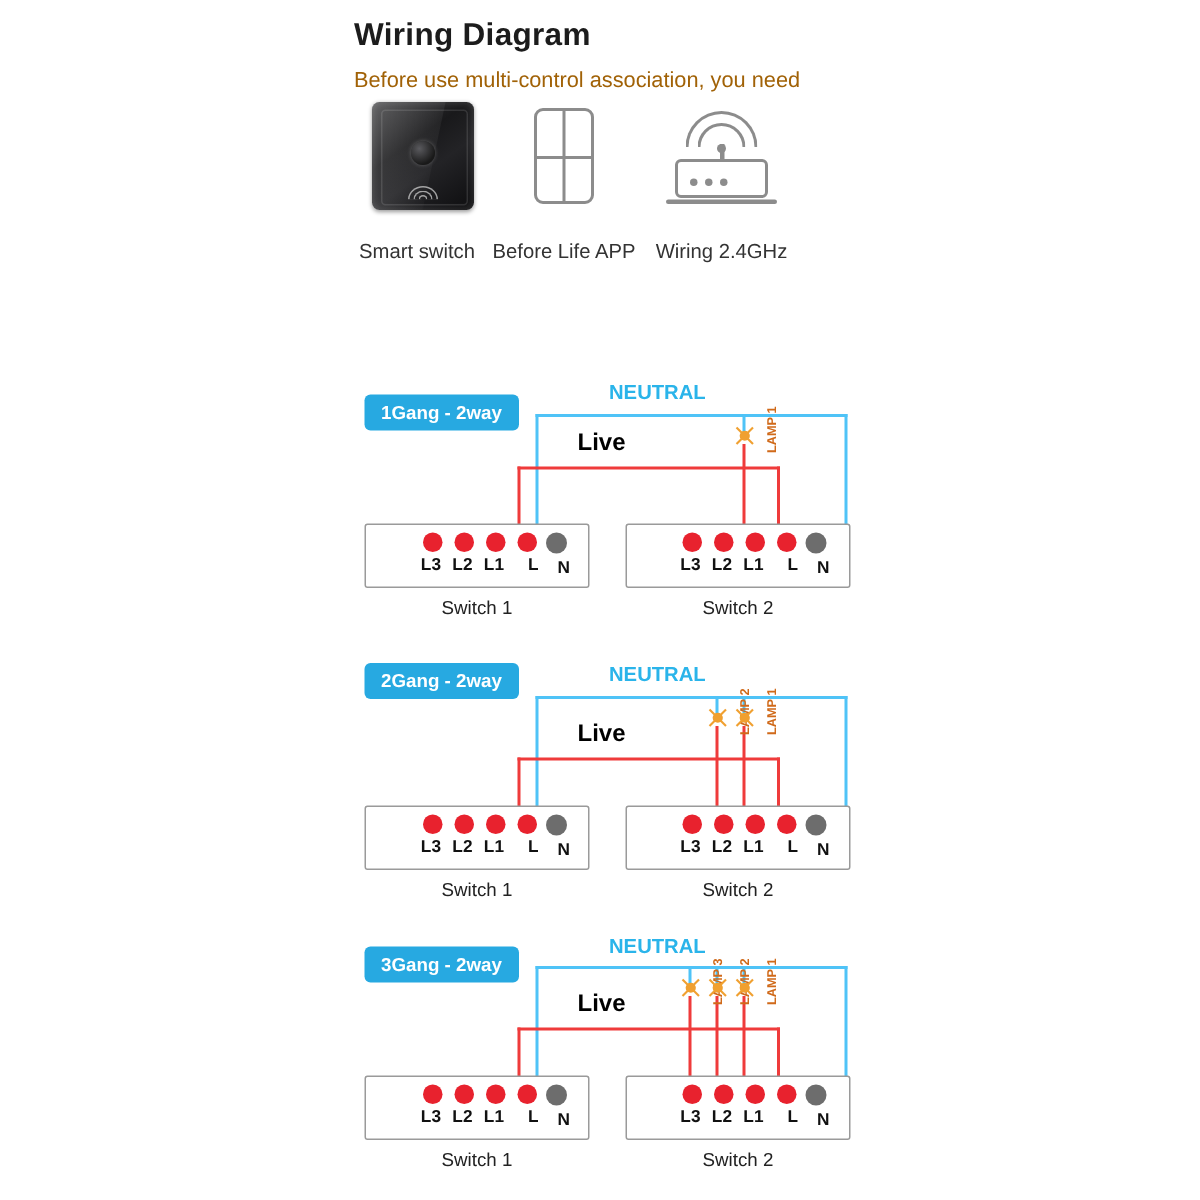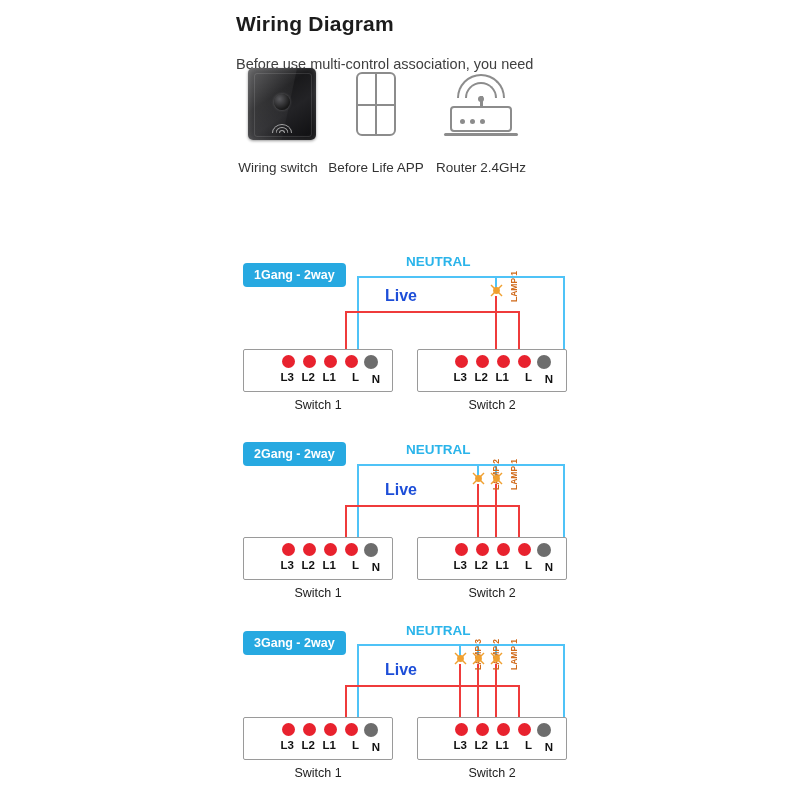--- a/index.html
+++ b/index.html
@@ -13,22 +13,22 @@
   }
   .page{position:relative;width:800px;height:604px;padding-left:44px;}
 
   
   .title{
     position:absolute;left:236px;top:12px;
     font-size:21px;font-weight:bold;color:#1c1c1c;
     letter-spacing:.2px;
   }
   .subtitle{
-    position:absolute;left:236px;top:56px;
-    font-size:14.5px;color:#404040;
+    position:absolute;left:236px;top:46px;
+    font-size:14.5px;color:#a16207;
   }
   .req-cap{
     position:absolute;font-size:13.5px;color:#333;text-align:center;
     top:160px;white-space:nowrap;
   }
 
   
   .switch-photo{
     position:absolute;left:248px;top:68px;
     width:68px;height:72px;border-radius:5px;
@@ -105,21 +105,21 @@
   
   .block{position:absolute;left:0;width:800px;height:170px;}
   .tag{
     position:absolute;background:#27a9e1;color:#fff;border-radius:4px;
     font-size:12.5px;font-weight:bold;padding:5px 11px;white-space:nowrap;
   }
   .neutral-lbl{
     position:absolute;color:#2ab4ea;font-size:13.5px;font-weight:bold;
   }
   .live-lbl{
-    position:absolute;color:#1d4ed8;font-size:16px;font-weight:bold;
+    position:absolute;color:#000000;font-size:16px;font-weight:bold;
   }
   .wire{position:absolute;}
   .blue{background:#4fc3f7;}
   .red{background:#ef3b3b;}
 
   .panel{
     position:absolute;border:1.4px solid #9a9a9a;background:#fff;border-radius:2px;
     box-sizing:border-box;
   }
   .term{
@@ -151,41 +151,41 @@
 
   <div class="switch-photo">
     <div class="gloss"></div>
     <div class="btn"></div>
     <div class="wifi">
       <span class="w1"></span>
         <span class="w2"></span>
         <span class="w3"></span>
     </div>
   </div>
-  <div class="req-cap" style="left:218px;width:120px;">Wiring switch</div>
+  <div class="req-cap" style="left:218px;width:120px;">Smart switch</div>
 
   <div class="phone-icon">
     <div class="hline"></div>
       <div class="vtop"></div>
       <div class="vbot"></div>
   </div>
   <div class="req-cap" style="left:316px;width:120px;">Before Life APP</div>
 
   <div class="router-icon">
     <div class="arc a1"></div>
     <div class="arc a2"></div>
     <div class="dot"></div>
     <div class="ant"></div>
     <div class="body"></div>
     <div class="led l1"></div>
       <div class="led l2"></div>
       <div class="led l3"></div>
     <div class="base"></div>
   </div>
-  <div class="req-cap" style="left:421px;width:120px;">Router 2.4GHz</div>
+  <div class="req-cap" style="left:421px;width:120px;">Wiring 2.4GHz</div>
 
 
   <div class="block" style="top:250px;">
     <div class="tag" style="left:243px;top:13px;">1Gang - 2way</div>
     <div class="neutral-lbl" style="left:406px;top:4px;">NEUTRAL</div>
     <div class="live-lbl" style="left:385px;top:37px;">Live</div>
 
     <div class="wire blue" style="left:357px;top:26px;width:208px;height:2px;"></div>
     <div class="wire blue" style="left:357px;top:26px;width:2px;height:85px;"></div>
     <div class="wire blue" style="left:563px;top:26px;width:2px;height:85px;"></div>

